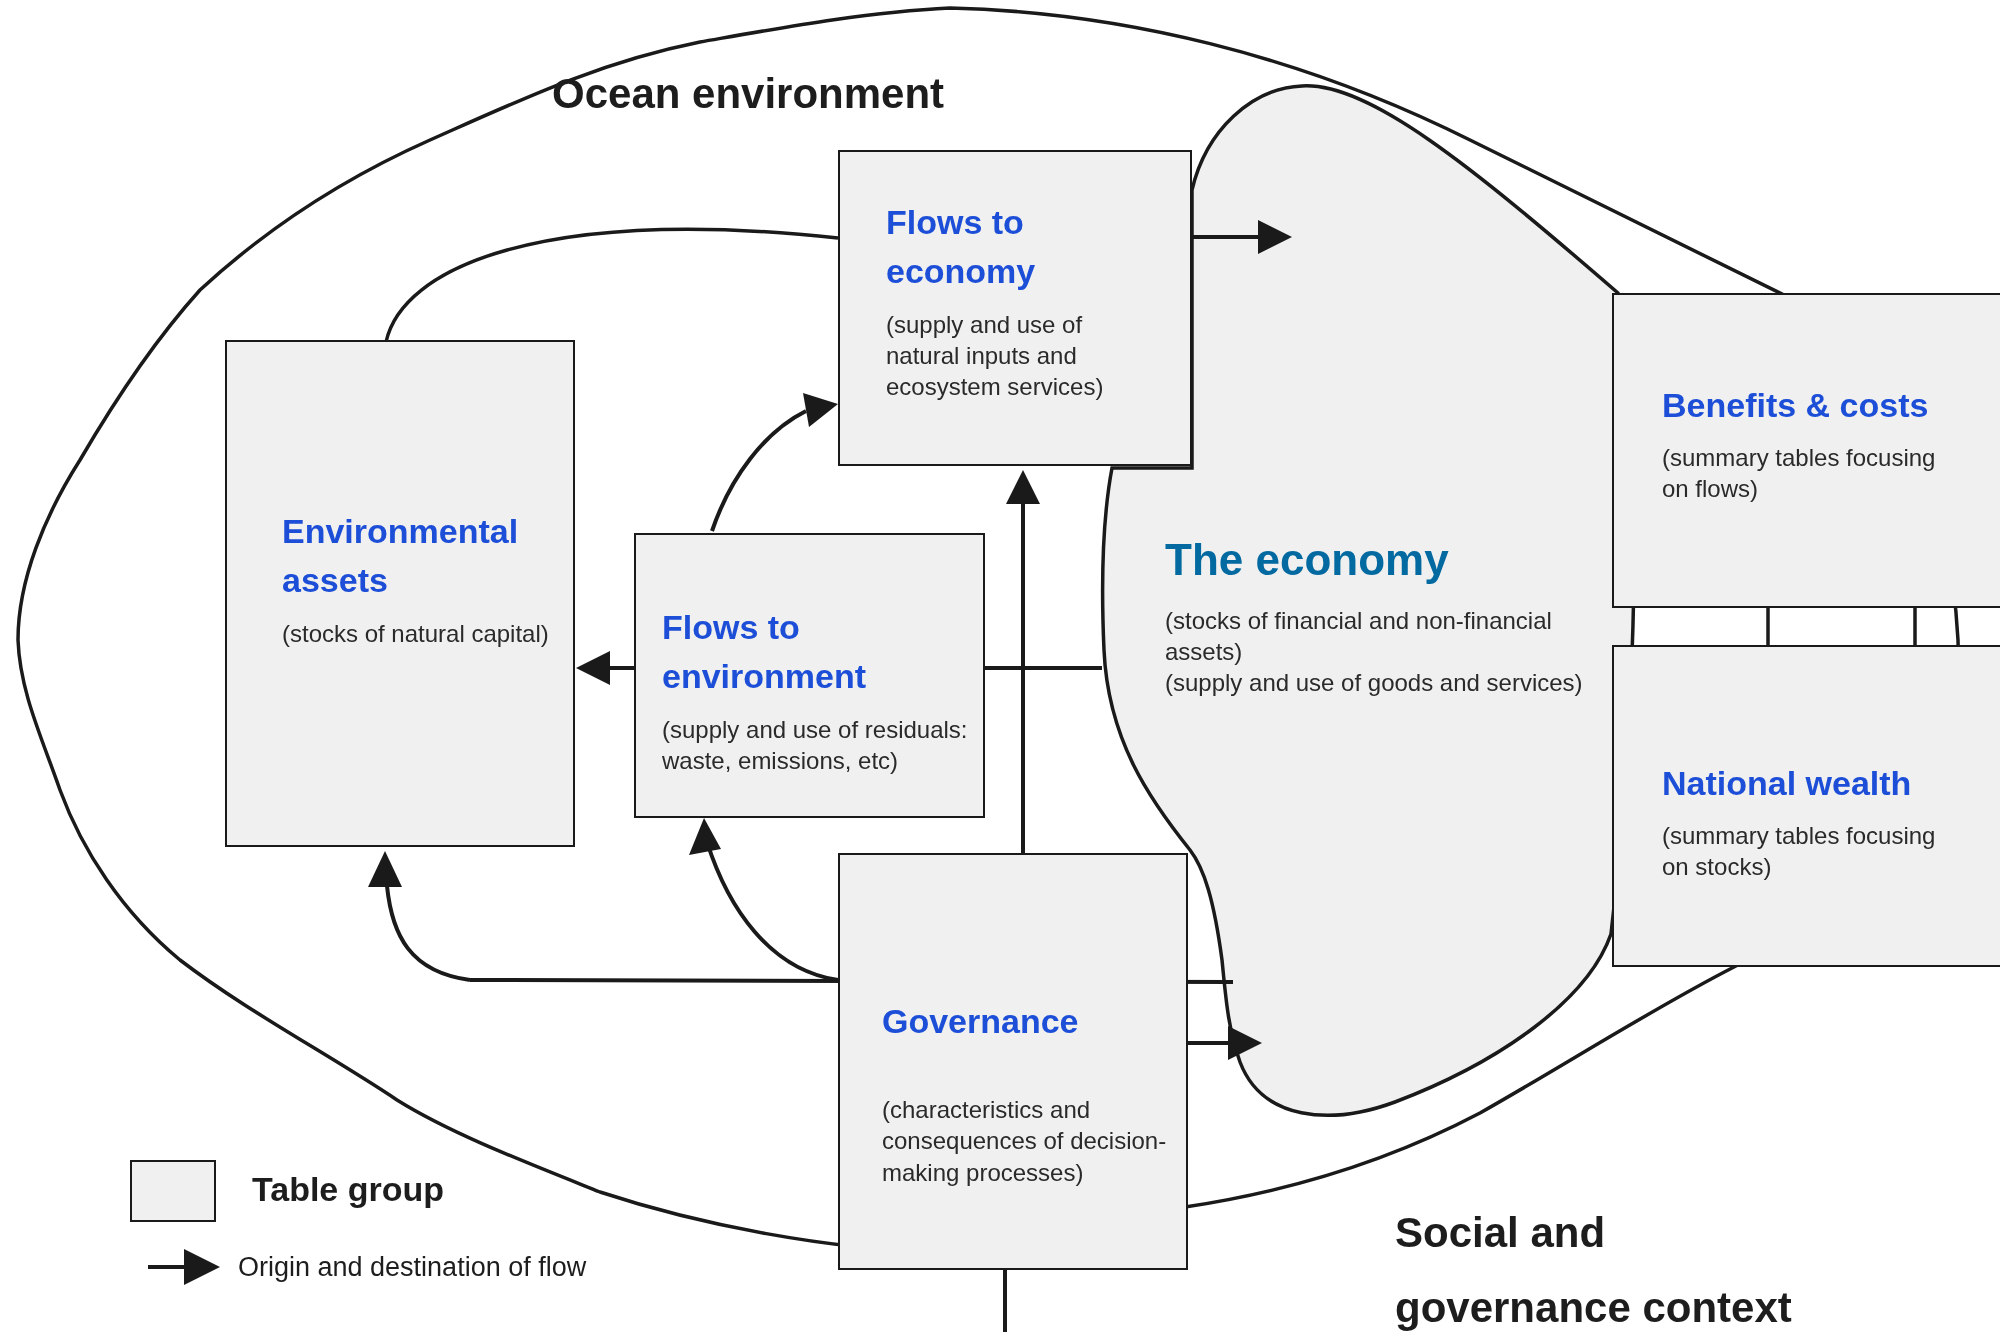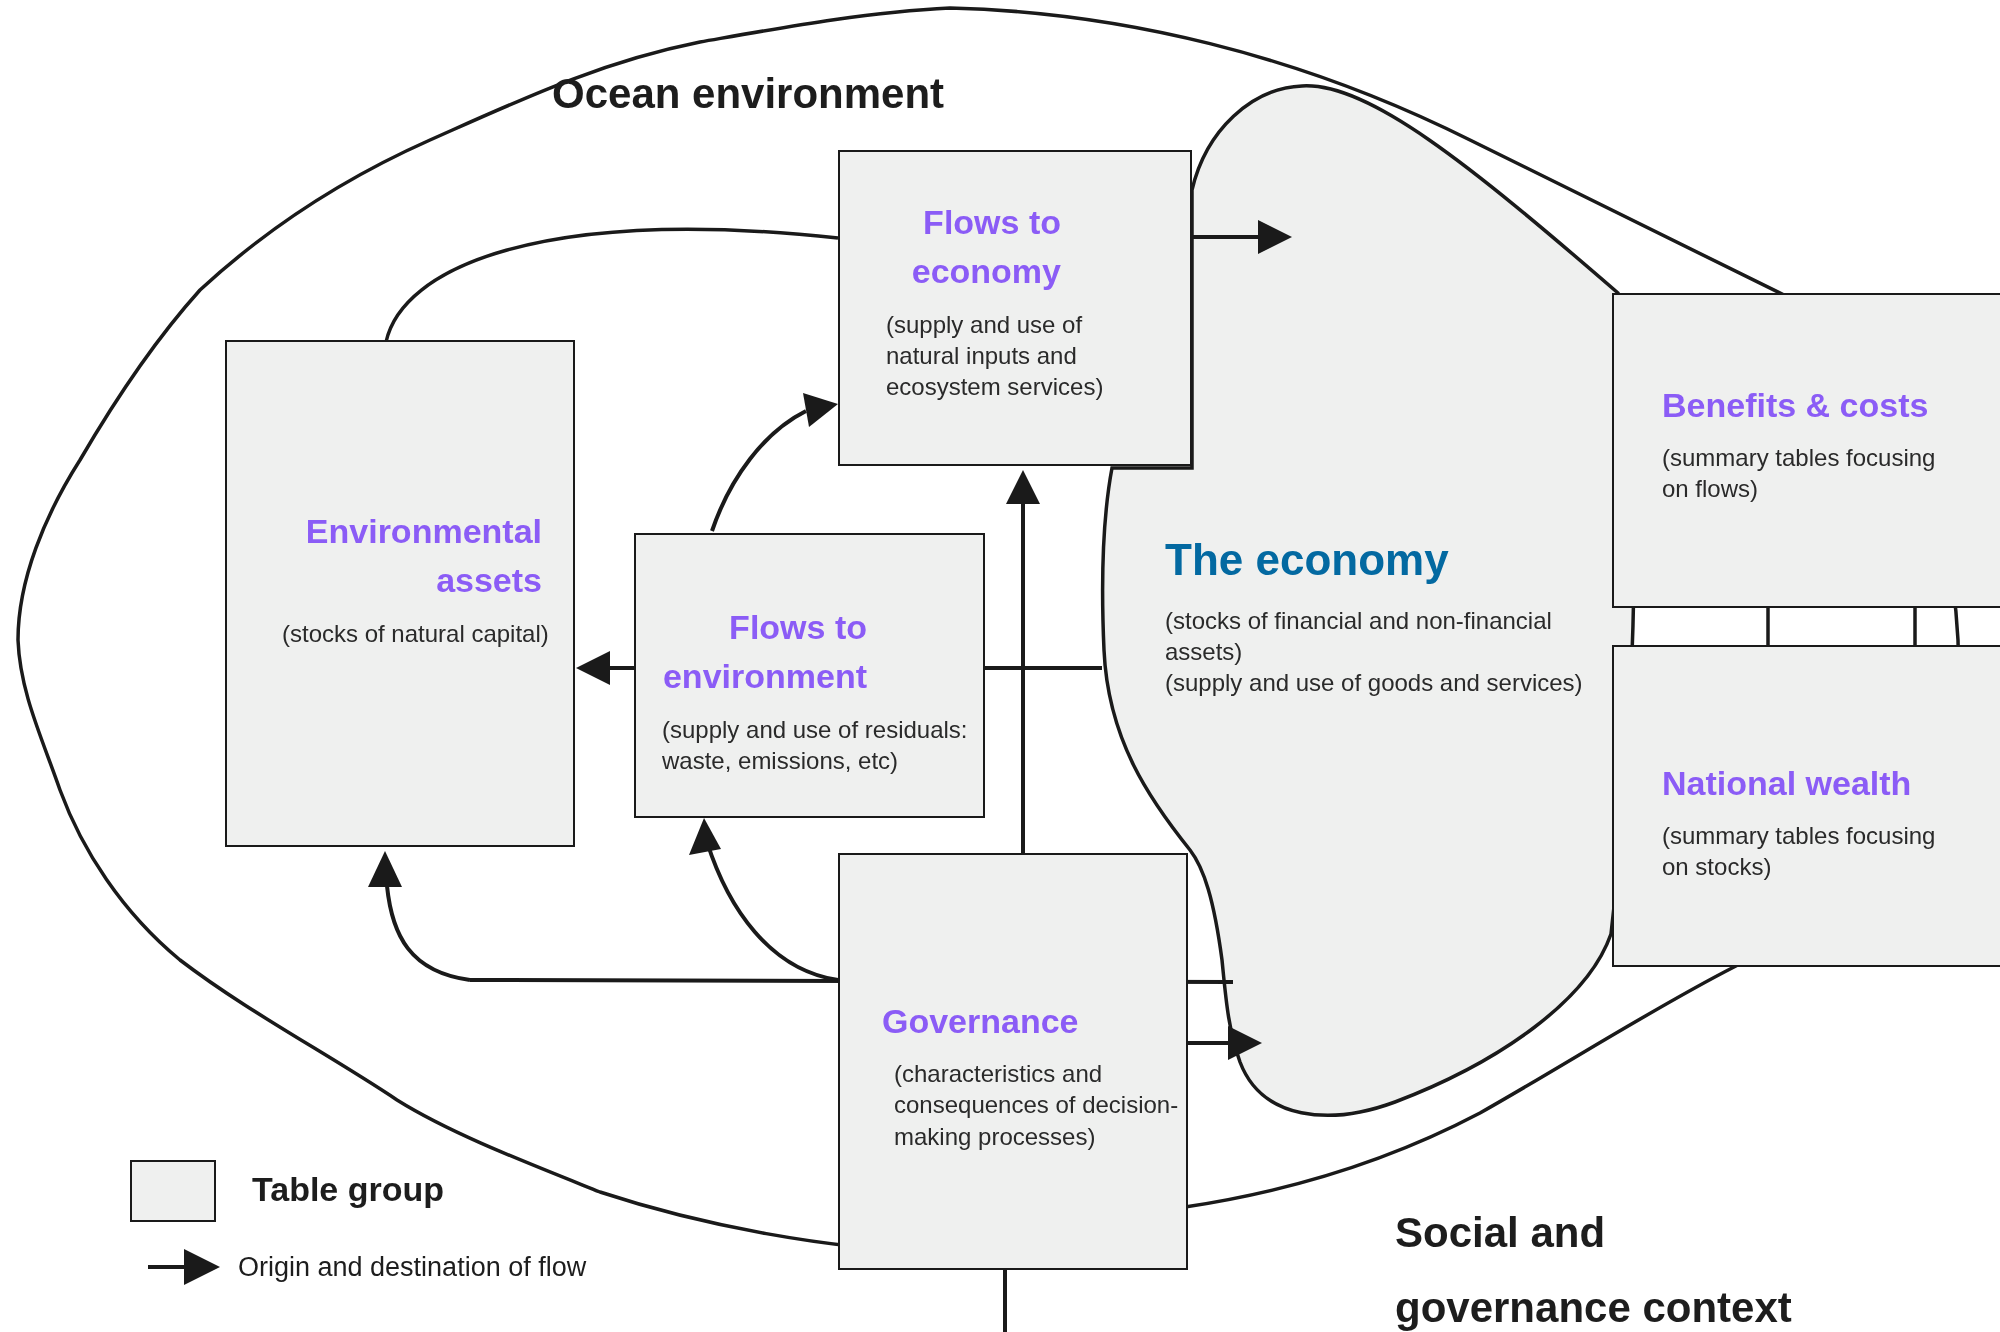--- a/index.html
+++ b/index.html
@@ -8,21 +8,21 @@
     background:#ffffff;color:#1d1d1d;
     font-family:"Liberation Sans", sans-serif;
   }
   #flow-svg{position:absolute;left:0;top:0;width:2000px;height:1332px;}
   .node{
     position:absolute;box-sizing:border-box;
     background:#eff0ef;border:2.5px solid #1a1a1a;
     display:flex;flex-direction:column;align-items:flex-start;
   }
   .node-title{
-    font-weight:bold;font-size:34px;line-height:1.45;color:#8b5cf6;text-align:right;
+    font-weight:bold;font-size:34px;line-height:1.45;color:#1d4ed8;
   }
   .node-sub{
     font-size:24px;line-height:1.3;color:#2a2a2a;margin-top:12px;
   }
   .big-label{
     position:absolute;font-weight:bold;font-size:42px;color:#1d1d1d;
   }
   .economy-block{position:absolute;left:1165px;top:535px;width:470px;}
   .economy-title{font-weight:bold;font-size:44px;color:#0369a1;}
   .economy-sub{font-size:24px;line-height:1.3;color:#2a2a2a;width:445px;}
@@ -134,23 +134,23 @@
   <div class="node" style="left:838px;top:150px;width:354px;height:316px;padding:46px 20px 0 46px;">
     <div class="node-title" style="width:175px;">Flows to economy</div>
     <div class="node-sub" style="width:220px;">(supply and use of natural inputs and ecosystem services)</div>
   </div>
 
   <div class="node" style="left:634px;top:533px;width:351px;height:285px;padding:68px 10px 2px 26px;">
     <div class="node-title" style="width:205px;">Flows to environment</div>
     <div class="node-sub" style="width:330px;">(supply and use of residuals: waste, emissions, etc)</div>
   </div>
 
-  <div class="node" style="left:838px;top:853px;width:350px;height:417px;padding:142px 15px 0 42px;">
+  <div class="node" style="left:838px;top:853px;width:350px;height:417px;padding:142px 15px 0 42px;gap:36px;">
     <div class="node-title">Governance</div>
-    <div class="node-sub" style="width:290px;margin-left:12px;">(characteristics and consequences of decision-making processes)</div>
+    <div class="node-sub" style="width:290px;">(characteristics and consequences of decision-making processes)</div>
   </div>
 
   <div class="node" style="left:1612px;top:293px;width:392px;height:315px;padding:86px 15px 0 48px;">
     <div class="node-title">Benefits &amp; costs</div>
     <div class="node-sub" style="width:280px;">(summary tables focusing on flows)</div>
   </div>
 
   <div class="node" style="left:1612px;top:645px;width:392px;height:322px;padding:112px 15px 0 48px;">
     <div class="node-title">National wealth</div>
     <div class="node-sub" style="width:280px;">(summary tables focusing on stocks)</div>

